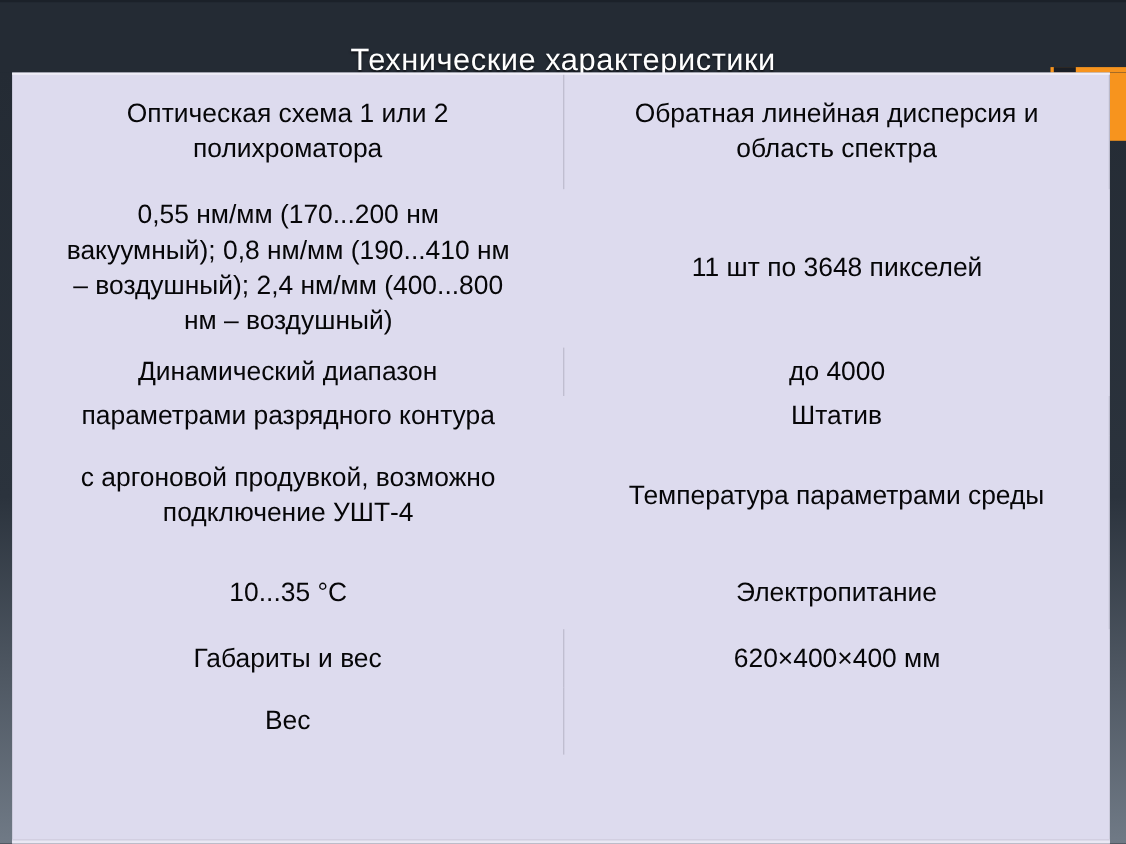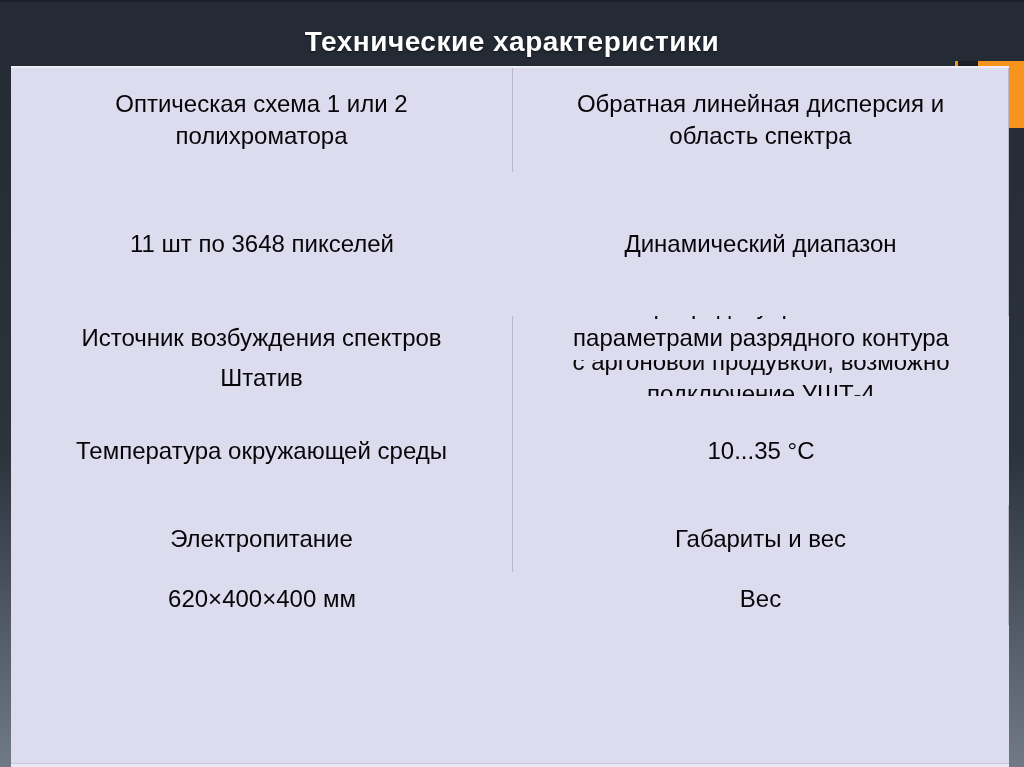--- a/index.html
+++ b/index.html
@@ -14,25 +14,25 @@
     overflow:hidden;
   }
   
   .slide-header {
     position:absolute; left:0; top:0; width:1024px; height:66px;
     background:#242b34;
     border-top:2px solid #1b2129;
     box-sizing:border-box;
   }
   .slide-title {
-    margin:4px;
+    margin:17px;
     padding-top:20px;
     text-align:center;
     font-size:28px;
-    font-weight:bold;
+    font-weight:normal;
     color:#ffffff;
     letter-spacing:0.5px;
     text-shadow:0 1px 2px rgba(0,0,0,0.55);
   }
   .accent-h {
     position:absolute; right:0; bottom:0;
     width:69px; height:5px;
     background:#f7941e;
   }
   .accent-notch {
@@ -109,30 +109,34 @@
   <div class="edge edge-right">
     <div class="accent-v"></div>
   </div>
 
   <div class="spec-table">
     <div class="bottom-strip"></div>
   <div class="cell param">Оптическая схема 1 или 2
 полихроматора</div>
       <div class="cell param">Обратная линейная дисперсия и
 область спектра</div>
+      <div class="cell value">0,55 нм/мм (170...200 нм
+вакуумный); 0,8 нм/мм (190...410 нм
+– воздушный); 2,4 нм/мм (400...800
+нм – воздушный)</div>
       <div class="cell value">11 шт по 3648 пикселей</div>
       <div class="cell param">Динамический диапазон</div>
-      <div class="cell param">Источник возбуждения спектров</div>
+      <div class="cell value">до 4000</div>
       <div class="cell value">CRL-разряд с управляемыми
 параметрами разрядного контура
 109 режимов</div>
       <div class="cell param">Штатив</div>
       <div class="cell value">с аргоновой продувкой, возможно
 подключение УШТ-4</div>
-      <div class="cell param">Температура окружающей среды</div>
+      <div class="cell param">Температура параметрами среды</div>
       <div class="cell value">10...35 °С</div>
       <div class="cell param">Электропитание</div>
       <div class="cell param">Габариты и вес</div>
       <div class="cell value">620×400×400 мм</div>
       <div class="cell param">Вес</div>
     </div>
 
 </div>
 
 </body></html>

